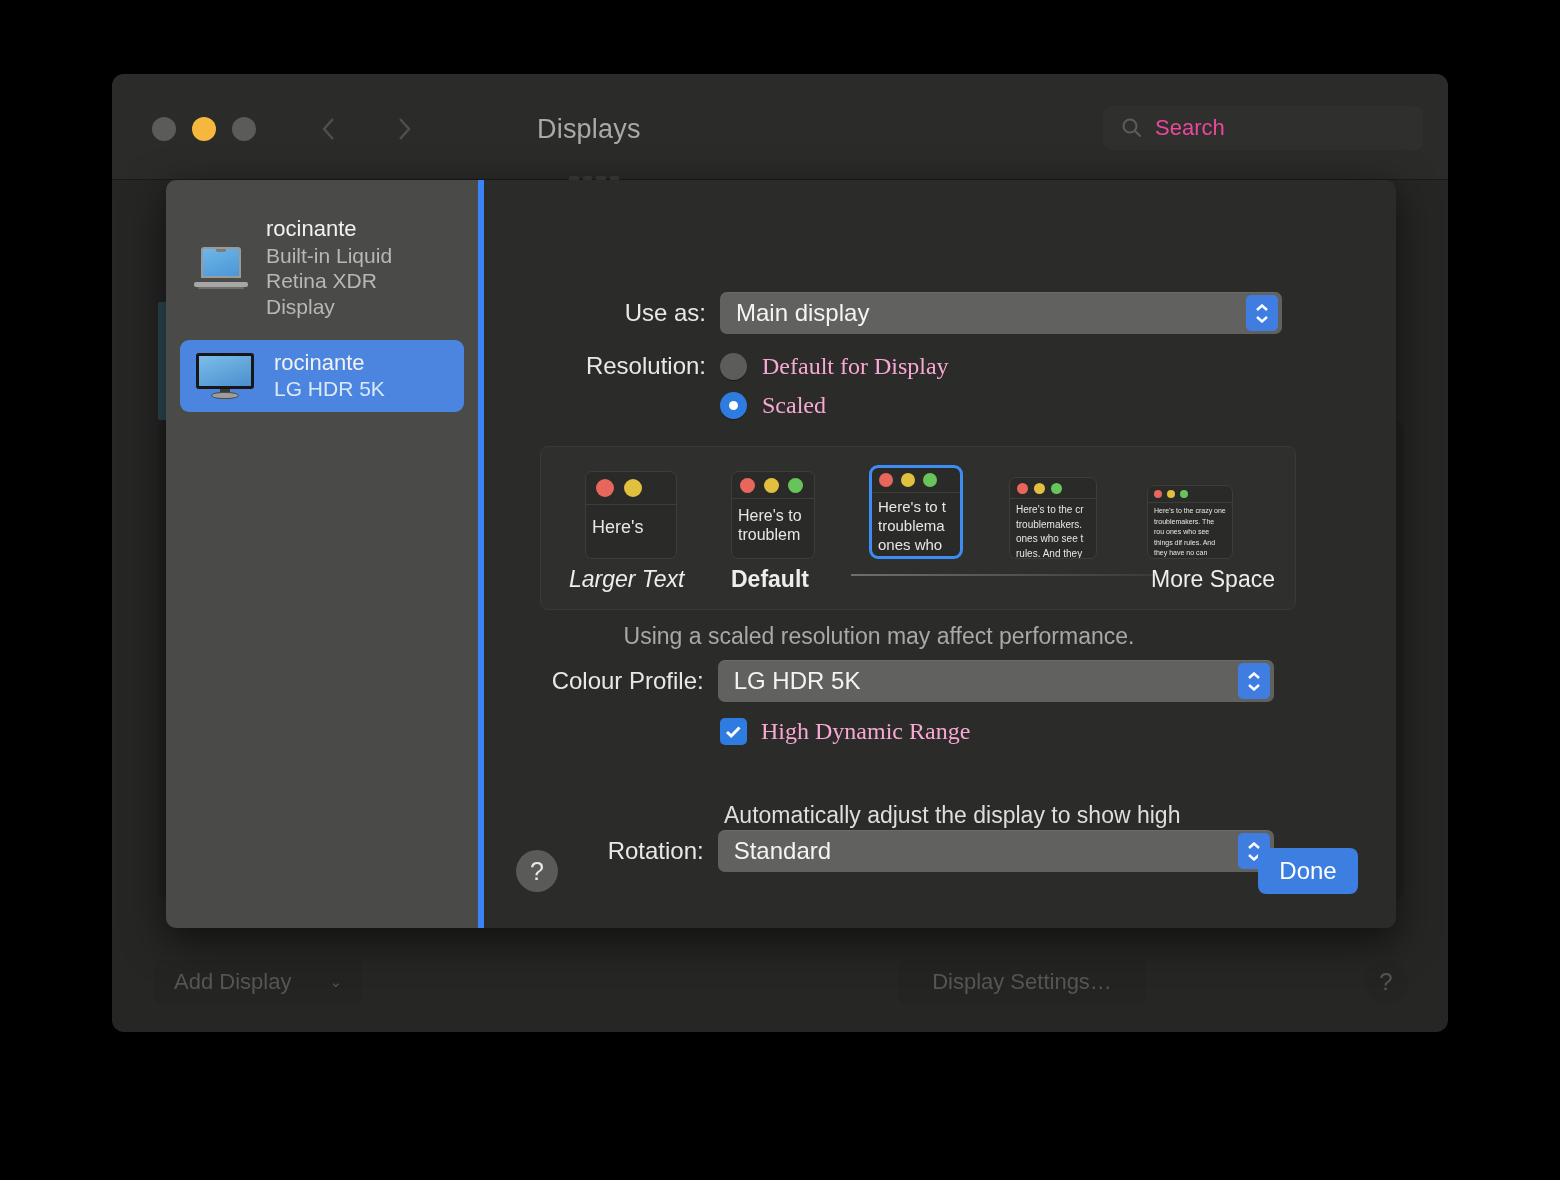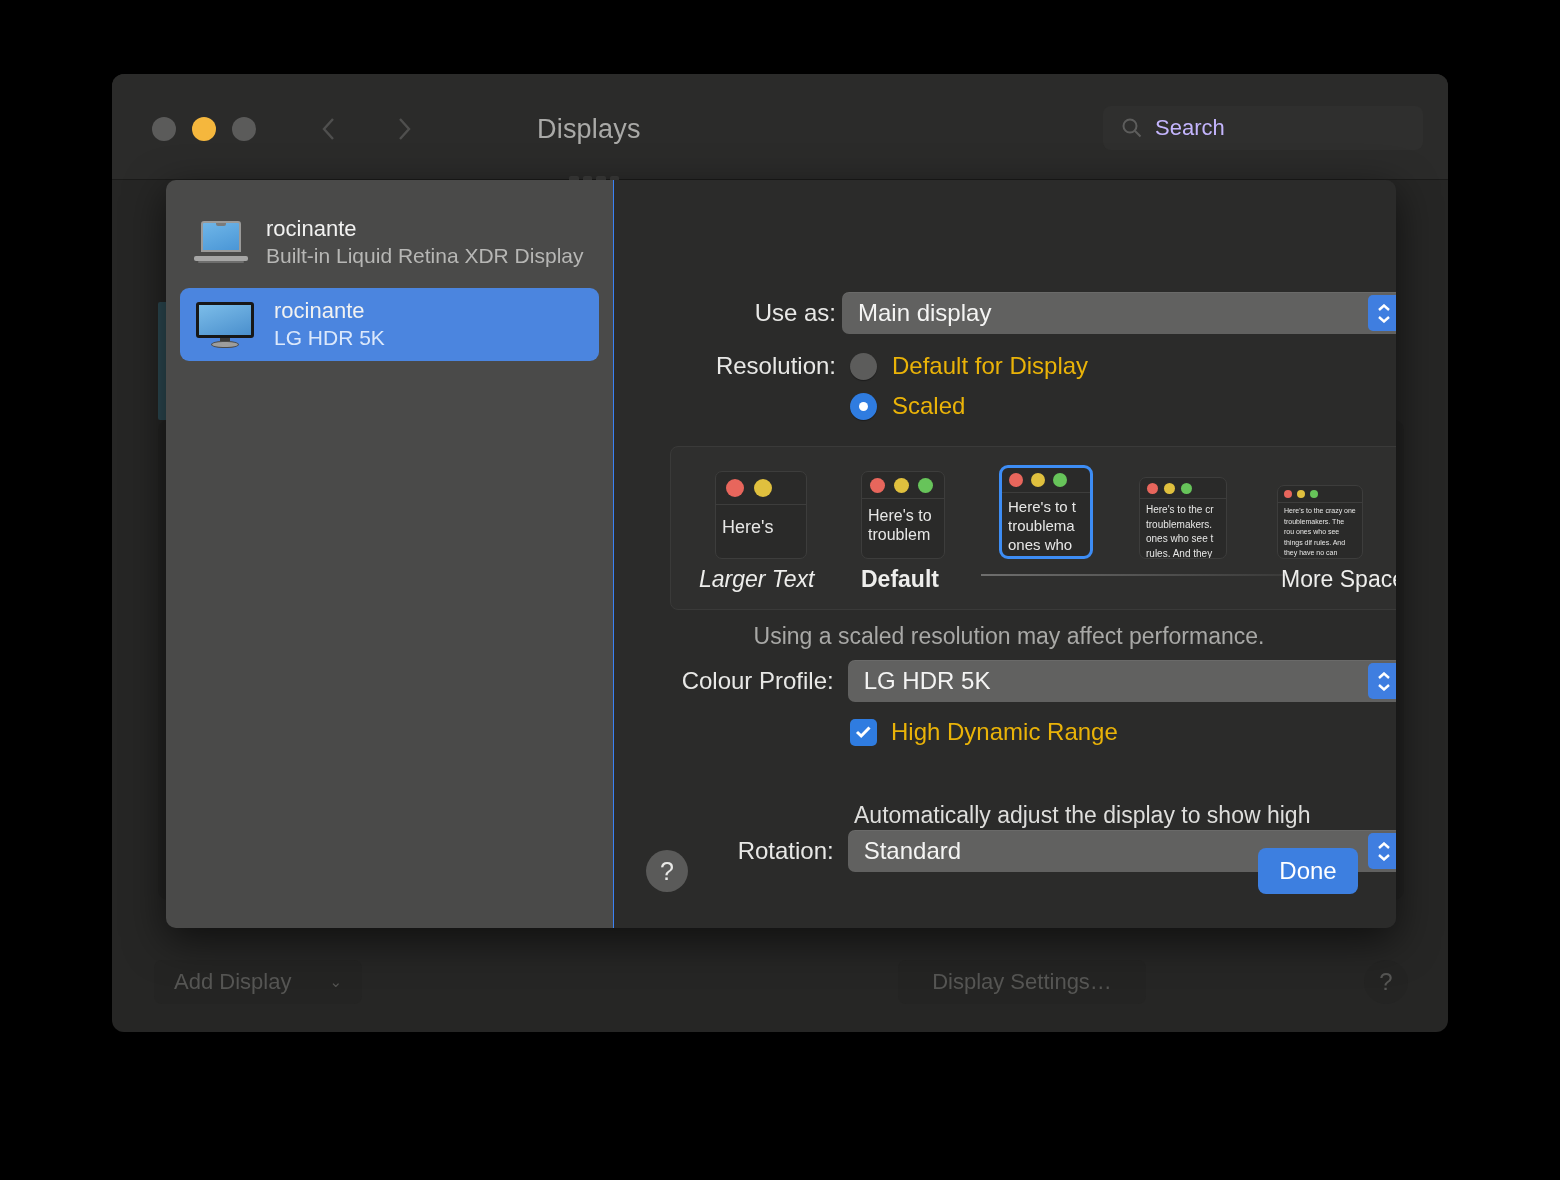--- a/index.html
+++ b/index.html
@@ -58,21 +58,21 @@
     font-size: 27px; color:#a9a9a7; letter-spacing:.2px;
   }
 
   #search-field {
     position:absolute; right: 25px; top: 32px;
     width: 320px; height: 44px;
     background:#2f2f2e; border-radius:8px;
     display:flex; align-items:center; padding-left:18px;
   }
   #search-field svg { stroke:#5d5d5c; stroke-width:2; fill:none; }
-  #search-placeholder { margin-left:12px; font-size:22px; color:#c4b5fd; }
+  #search-placeholder { margin-left:12px; font-size:22px; color:#ec4899; }
 
   
   #bg-content { position:absolute; left:0; top:106px; width:100%; height:852px; }
   #blue-sliver {
     position:absolute; left:46px; top:122px;
     width:22px; height:118px; background:#2d4a53;
     border-radius:2px;
   }
   #bg-panel {
     position:absolute; left:46px; top:240px;
@@ -96,23 +96,23 @@
 
   
   #sheet {
     position:absolute; left:54px; top:106px;
     width:1230px; height:748px;
     border-radius:10px; overflow:hidden;
     box-shadow: 0 12px 40px rgba(0,0,0,.6);
     display:flex;
   }
   #sheet-sidebar {
-    width:448px; height:100%;
+    width:318px; height:100%;
     background:#4a4a49;
-    border-right:1px solid #3b82f6;
+    border-right:6px solid #3b82f6;
     padding-top:26px;
   }
   #sheet-main {
     flex:1; height:100%;
     background:#2b2b2a;
     position:relative;
   }
 
   
   .disp-row {
@@ -185,21 +185,21 @@
   .radio {
     width:27px; height:27px; border-radius:50%;
     background:#5c5c5b; flex:none;
     box-shadow: 0 1px 1px rgba(0,0,0,.35);
   }
   .radio.on { background:#2f7ce0; position:relative; }
   .radio.on::after {
     content:''; position:absolute; left:9px; top:9px;
     width:9px; height:9px; border-radius:50%; background:#fff;
   }
-  .radio-label { font-size:24px; color:#eab308; }
+  .radio-label { font-size:24px; color:#f9a8d4;font-family:Liberation Serif, serif; }
 
   
   #scale-strip {
     position:absolute; left:56px; top:266px;
     width:756px; height:164px;
     background:#2f2f2e; border:1px solid #3a3a39; border-radius:8px;
   }
   .thumbs { position:absolute; left:0; top:0; width:100%; height:112px; }
   .thumb {
     position:absolute; bottom:0;
@@ -339,21 +339,21 @@
           <div class="disp-name">rocinante</div>
           <div class="disp-sub">LG HDR 5K</div>
         </div>
       </div>
     </div>
 
     <div id="sheet-main">
 
       <div class="row" style="left:0; top:112px; width:943px;">
         <div class="flabel" style="width:222px;">Use as:</div>
-        <div class="popup" style="margin-left:6px; width:562px;">
+        <div class="popup" style="margin-left:14px; width:562px;">
           <span class="val">Main display</span>
           <span class="stepper">
             <svg width="14" height="8" viewBox="0 0 14 8">
                 <polyline points="2,6 7,1.5 12,6"></polyline>
               </svg>
             <svg width="14" height="8" viewBox="0 0 14 8">
                 <polyline points="2,2 7,6.5 12,2"></polyline>
               </svg>
           </span>
         </div>

